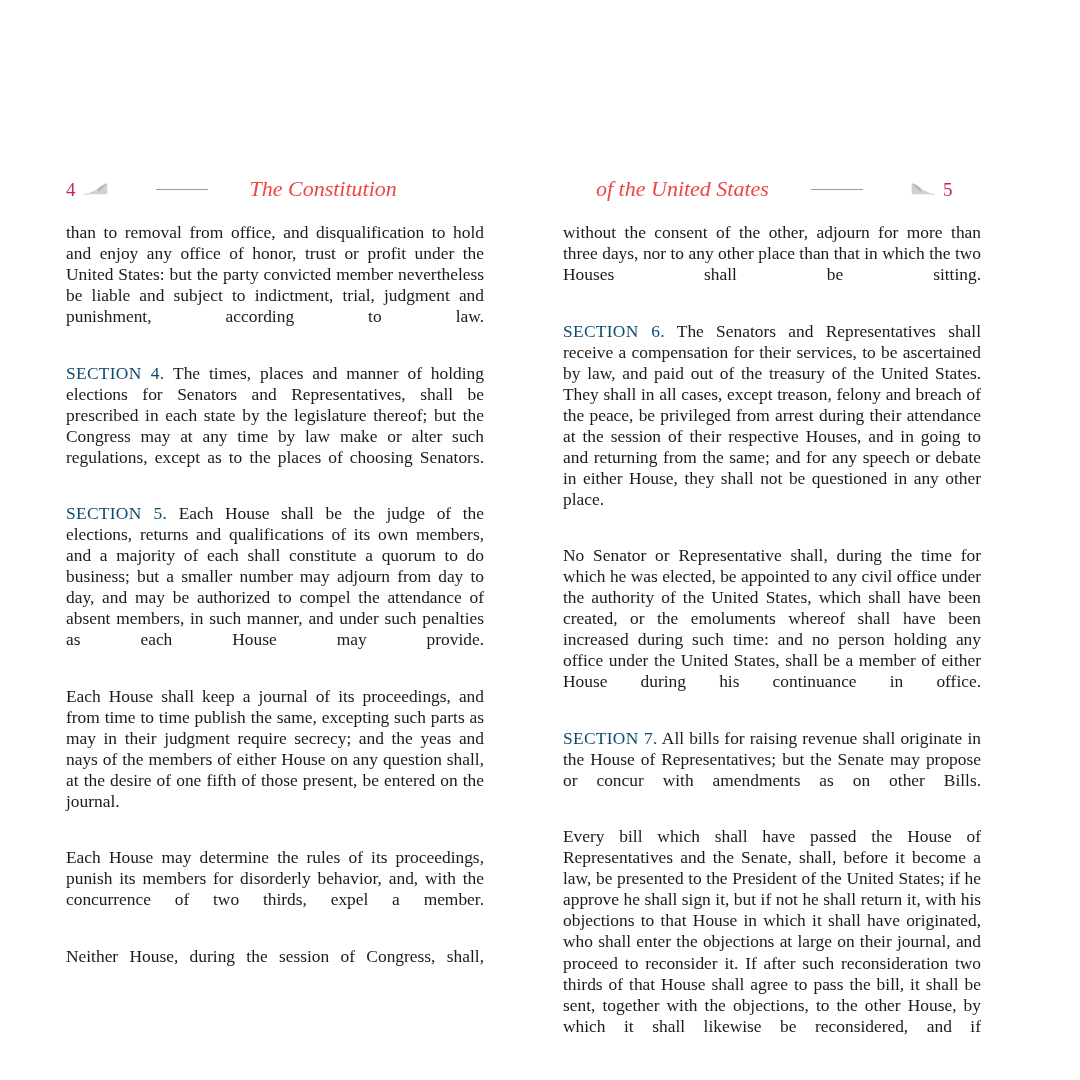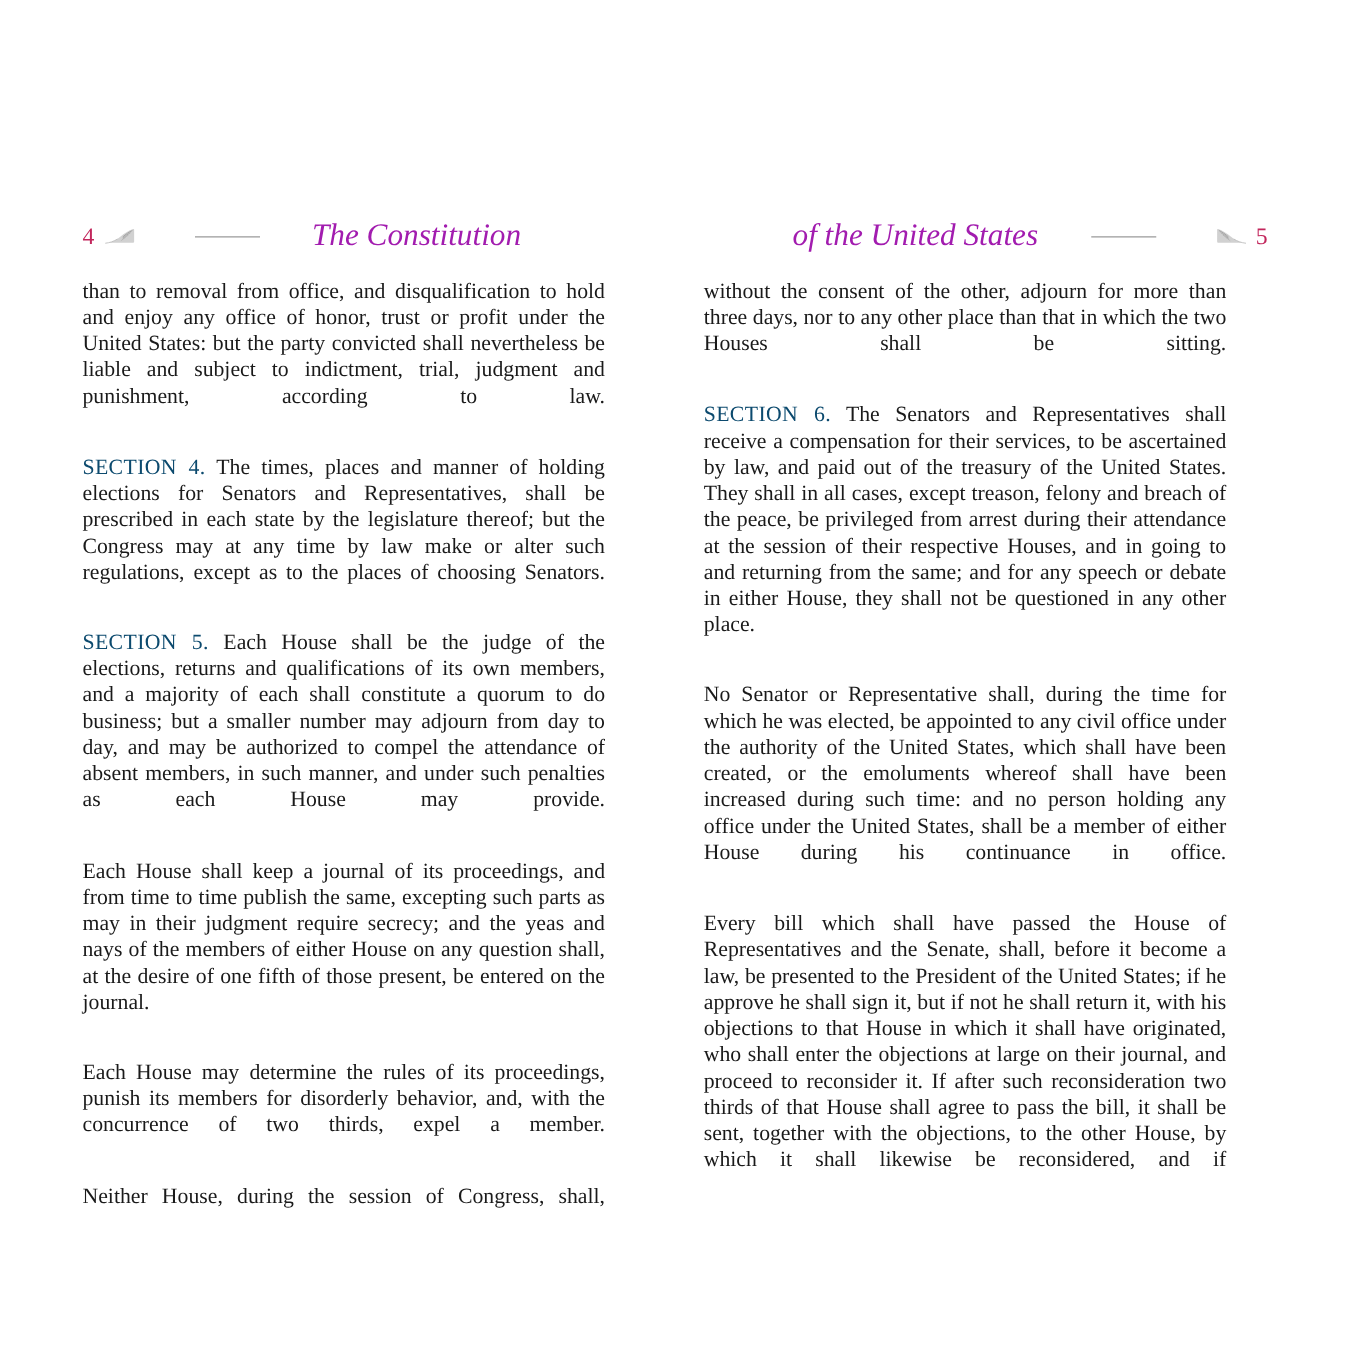--- a/index.html
+++ b/index.html
@@ -25,21 +25,21 @@
   
   .running-head {
     position: absolute;
     top: 176px;
     height: 26px;
     display: flex;
     align-items: center;
     font-size: 17.5px;
   }
   .running-head.left  { left: 66px;  width: 418px; }
-  .running-head.right { right: 66px; width: 418px; justify-content: flex-end; }
+  .running-head.right { right: 66px; width: 418px; }
 
   .folio {
     color: #c2265c;
     font-size: 19px;
     line-height: 1;
     font-family: "Liberation Serif", "DejaVu Serif", serif;
   }
 
   .ornament {
     width: 26px;
@@ -51,22 +51,22 @@
 
   .head-rule {
     width: 52px;
     height: 1px;
     background: #9a9a9a;
     flex: 0 0 auto;
   }
 
   .head-title {
     font-style: italic;
-    font-size: 25px;
-    color: #a21caf;
+    font-size: 22px;
+    color: #ef4444;
     white-space: nowrap;
   }
 
   
   .running-head.left .folio      { margin-right: 7px; }
   .running-head.left .ornament   { margin-right: 47px; }
   .running-head.left .head-rule  { margin-right: 42px; }
 
   .running-head.right .head-rule { margin-left: 42px; margin-right: 47px; }
   .running-head.right .ornament  { margin-right: 7px; }
@@ -129,21 +129,21 @@
           <path d="M1.2 13.6 C4.8 13.2 8.0 12.1 11.0 10.2" stroke="#b0b0b0" stroke-width="0.7" fill="none"></path>
         </g>
       </svg>
     </span>
     <span class="head-rule"></span>
     <span class="head-title">The Constitution</span>
   </div>
 
   <div class="column left">
 
-    <p><span>than to removal from office, and disqualification to hold and enjoy any office of honor, trust or profit under the United States: but the party convicted shall nevertheless be liable and subject to indictment, trial, judgment and punishment, according to law.</span></p>
+    <p><span>than to removal from office, and disqualification to hold and enjoy any office of honor, trust or profit under the United States: but the party convicted member nevertheless be liable and subject to indictment, trial, judgment and punishment, according to law.</span></p>
 
     <p><span class="section-label"><span class="sc-first">Section 4.</span></span> <span>The times, places and manner of holding elections for Senators and Representatives, shall be prescribed in each state by the legislature thereof; but the Congress may at any time by law make or alter such regulations, except as to the places of choosing Senators.</span></p>
 
 
     <p><span class="section-label"><span class="sc-first">Section 5.</span></span> <span>Each House shall be the judge of the elections, returns and qualifications of its own members, and a majority of each shall constitute a quorum to do business; but a smaller number may adjourn from day to day, and may be authorized to compel the attendance of absent members, in such manner, and under such penalties as each House may provide.</span></p>
 
     <p><span>Each House shall keep a journal of its proceedings, and from time to time publish the same, excepting such parts as may in their judgment require secrecy; and the yeas and nays of the members of either House on any question shall, at the desire of one fifth of those present, be entered on the journal.</span></p>
 
     <p><span>Each House may determine the rules of its proceedings, punish its members for disorderly behavior, and, with the concurrence of two thirds, expel a member.</span></p>
 
@@ -170,18 +170,19 @@
   </div>
 
   <div class="column right">
 
     <p><span>without the consent of the other, adjourn for more than three days, nor to any other place than that in which the two Houses shall be sitting.</span></p>
 
     <p><span class="section-label"><span class="sc-first">Section 6.</span></span> <span>The Senators and Representatives shall receive a compensation for their services, to be ascertained by law, and paid out of the treasury of the United States. They shall in all cases, except treason, felony and breach of the peace, be privileged from arrest during their attendance at the session of their respective Houses, and in going to and returning from the same; and for any speech or debate in either House, they shall not be questioned in any other place.</span></p>
 
     <p><span>No Senator or Representative shall, during the time for which he was elected, be appointed to any civil office under the authority of the United States, which shall have been created, or the emoluments whereof shall have been increased during such time: and no person holding any office under the United States, shall be a member of either House during his continuance in office.</span></p>
 
+    <p><span class="section-label"><span class="sc-first">Section 7.</span></span> <span>All bills for raising revenue shall originate in the House of Representatives; but the Senate may propose or concur with amendments as on other Bills.</span></p>
 
     <p><span>Every bill which shall have passed the House of Representatives and the Senate, shall, before it become a law, be presented to the President of the United States; if he approve he shall sign it, but if not he shall return it, with his objections to that House in which it shall have originated, who shall enter the objections at large on their journal, and proceed to reconsider it. If after such reconsideration two thirds of that House shall agree to pass the bill, it shall be sent, together with the objections, to the other House, by which it shall likewise be reconsidered, and if</span></p>
 
   </div>
 
 </div>
 
 </body></html>

